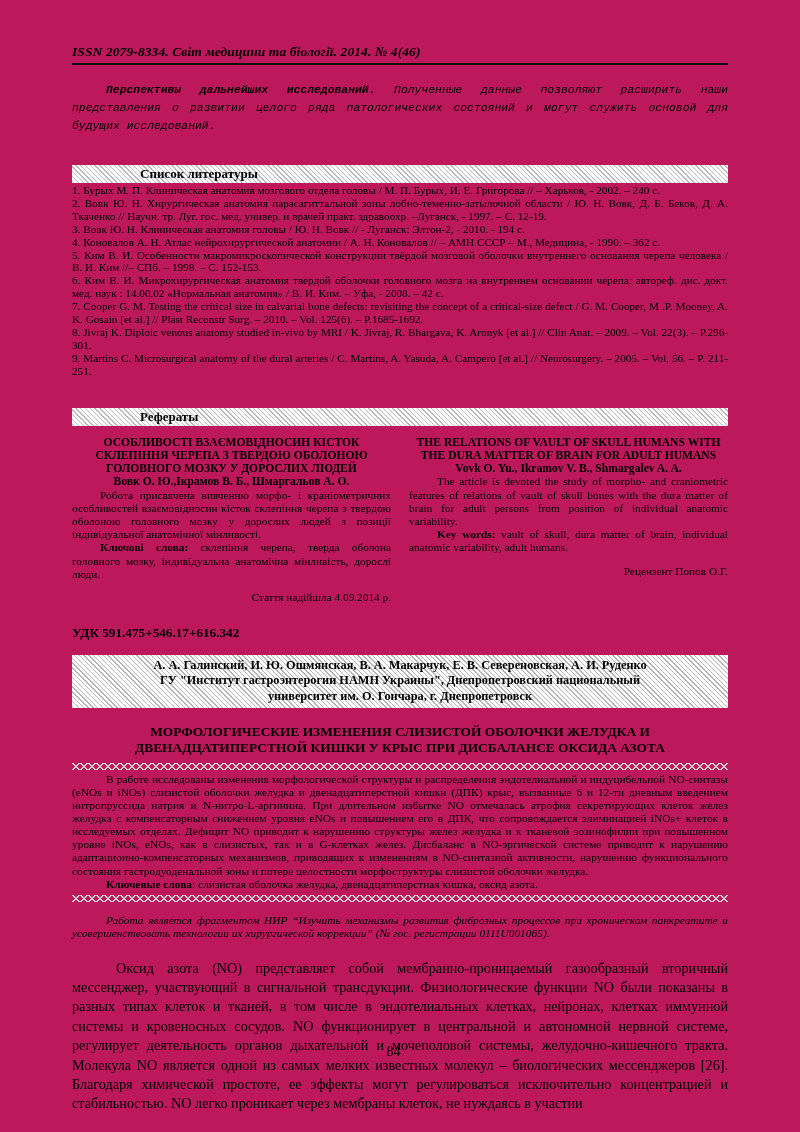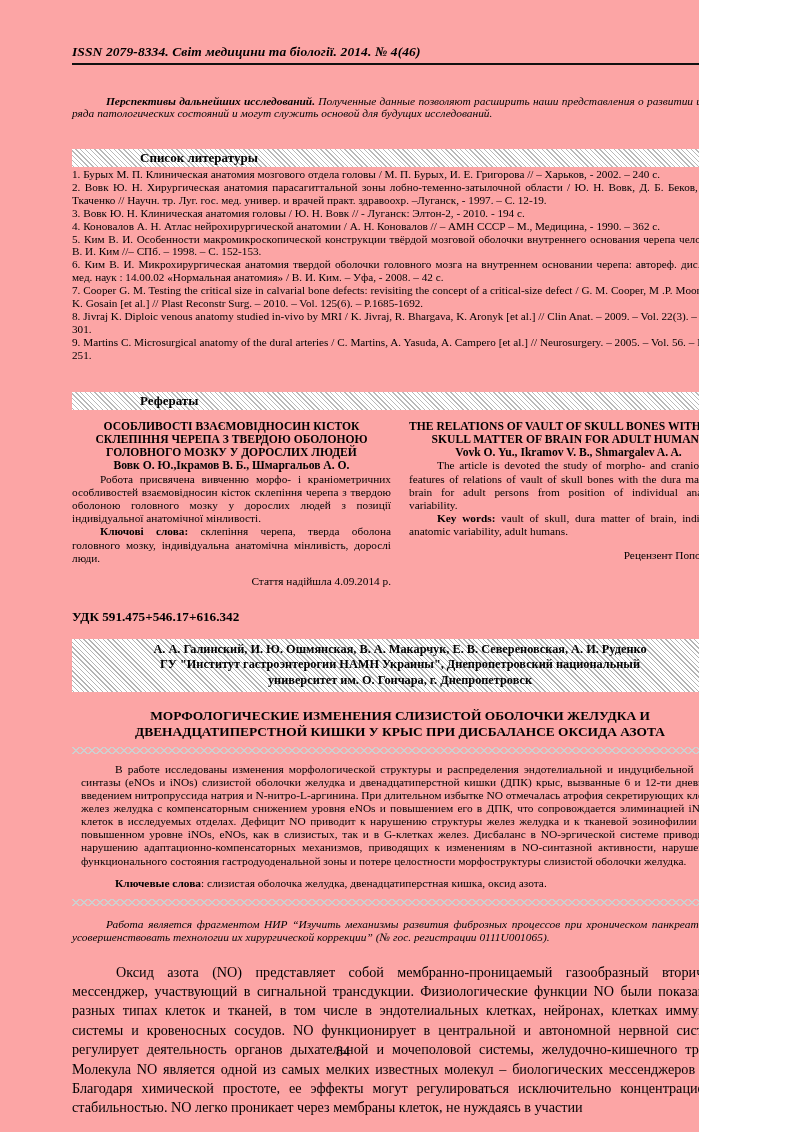--- a/index.html
+++ b/index.html
@@ -6,23 +6,23 @@
     margin: 0;
     padding: 0;
     background: #ffffff;
   }
   body {
     font-family: "Liberation Serif", "DejaVu Serif", serif;
     color: #000000;
   }
   .page {
     position: relative;
-    width: 699px;
+    width: 800px;
     height: 1132px;
-    background: #fca5a5;
+    background: #be185d;
     box-sizing: border-box;
     padding: 0;
     overflow: hidden;
   }
   .inner {
     position: absolute;
     left: 72px;
     top: 0;
     width: 656px;
   }
@@ -47,26 +47,27 @@
     margin: 0;
     font-size: 11.4px;
     line-height: 13.1px;
     text-align: justify;
     text-indent: 34px;
   }
   .bi { font-style: italic; font-weight: bold; }
   .b { font-weight: bold; }
 
   .persp {
-    margin-top: 30px;
+    margin-top: 16px;
     font-style: italic;
     font-size: 11.4px;
-    line-height: 12px;
+    line-height: 18px;
     text-align: justify;
     text-indent: 34px;
+    font-family: Liberation Mono, monospace;
   }
 
   
   .banner {
     margin-top: 30px;
     height: 18px;
     line-height: 18px;
     font-weight: bold;
     font-size: 13px;
     text-align: left;
@@ -169,21 +170,21 @@
     height: 7px;
     margin: 6px 0 3px 0;
     background-repeat: repeat-x;
     background-size: 8px 7px;
     background-image:
       linear-gradient(45deg, transparent 46%, #cfcfcf 46%, #cfcfcf 54%, transparent 54%),
       linear-gradient(-45deg, transparent 46%, #cfcfcf 46%, #cfcfcf 54%, transparent 54%);
   }
   .wavy.tight { margin: 4px 0 2px 0; }
 
-  .absblock p { margin: 9px; }
+  .absblock p { margin: 0; }
 
   .nir {
     margin-top: 12px;
     font-style: italic;
     font-size: 11.4px;
     line-height: 13.4px;
     text-align: justify;
     text-indent: 34px;
   }
 
@@ -239,21 +240,21 @@
 
       <div class="abscol">
         <p class="abs-title">ОСОБЛИВОСТІ ВЗАЄМОВІДНОСИН КІСТОК СКЛЕПІННЯ ЧЕРЕПА З ТВЕРДОЮ ОБОЛОНОЮ ГОЛОВНОГО МОЗКУ У ДОРОСЛИХ ЛЮДЕЙ</p>
         <p class="abs-authors">Вовк О. Ю.,Ікрамов В. Б., Шмаргальов А. О.</p>
         <p class="abs-text">Робота присвячена вивченню морфо- і краніометричних особливостей взаємовідносин кісток склепіння черепа з твердою оболоною головного мозку у дорослих людей з позиції індивідуальної анатомічної мінливості.</p>
         <p class="abs-kw"><span class="b">Ключові слова:</span><span> склепіння черепа, тверда оболона головного мозку, індивідуальна анатомічна мінливість, дорослі люди.</span></p>
         <p class="abs-foot sp">Стаття надійшла 4.09.2014 р.</p>
       </div>
 
       <div class="abscol">
-        <p class="abs-title">THE RELATIONS OF VAULT OF SKULL BONES WITH THE SKULL MATTER OF BRAIN FOR ADULT HUMANS</p>
+        <p class="abs-title">THE RELATIONS OF VAULT OF SKULL HUMANS WITH THE DURA MATTER OF BRAIN FOR ADULT HUMANS</p>
         <p class="abs-authors">Vovk O. Yu., Ikramov V. B., Shmargalev A. A.</p>
         <p class="abs-text">The article is devoted the study of morpho- and craniometric features of relations of vault of skull bones with the dura matter of brain for adult persons from position of individual anatomic variability.</p>
         <p class="abs-kw"><span class="b">Key words:</span><span> vault of skull, dura matter of brain, individual anatomic variability, adult humans.</span></p>
         <p class="abs-foot sp">Рецензент Попов О.Г.</p>
       </div>
 
     </div>
 
     <div class="udk">УДК 591.475+546.17+616.342</div>
 

